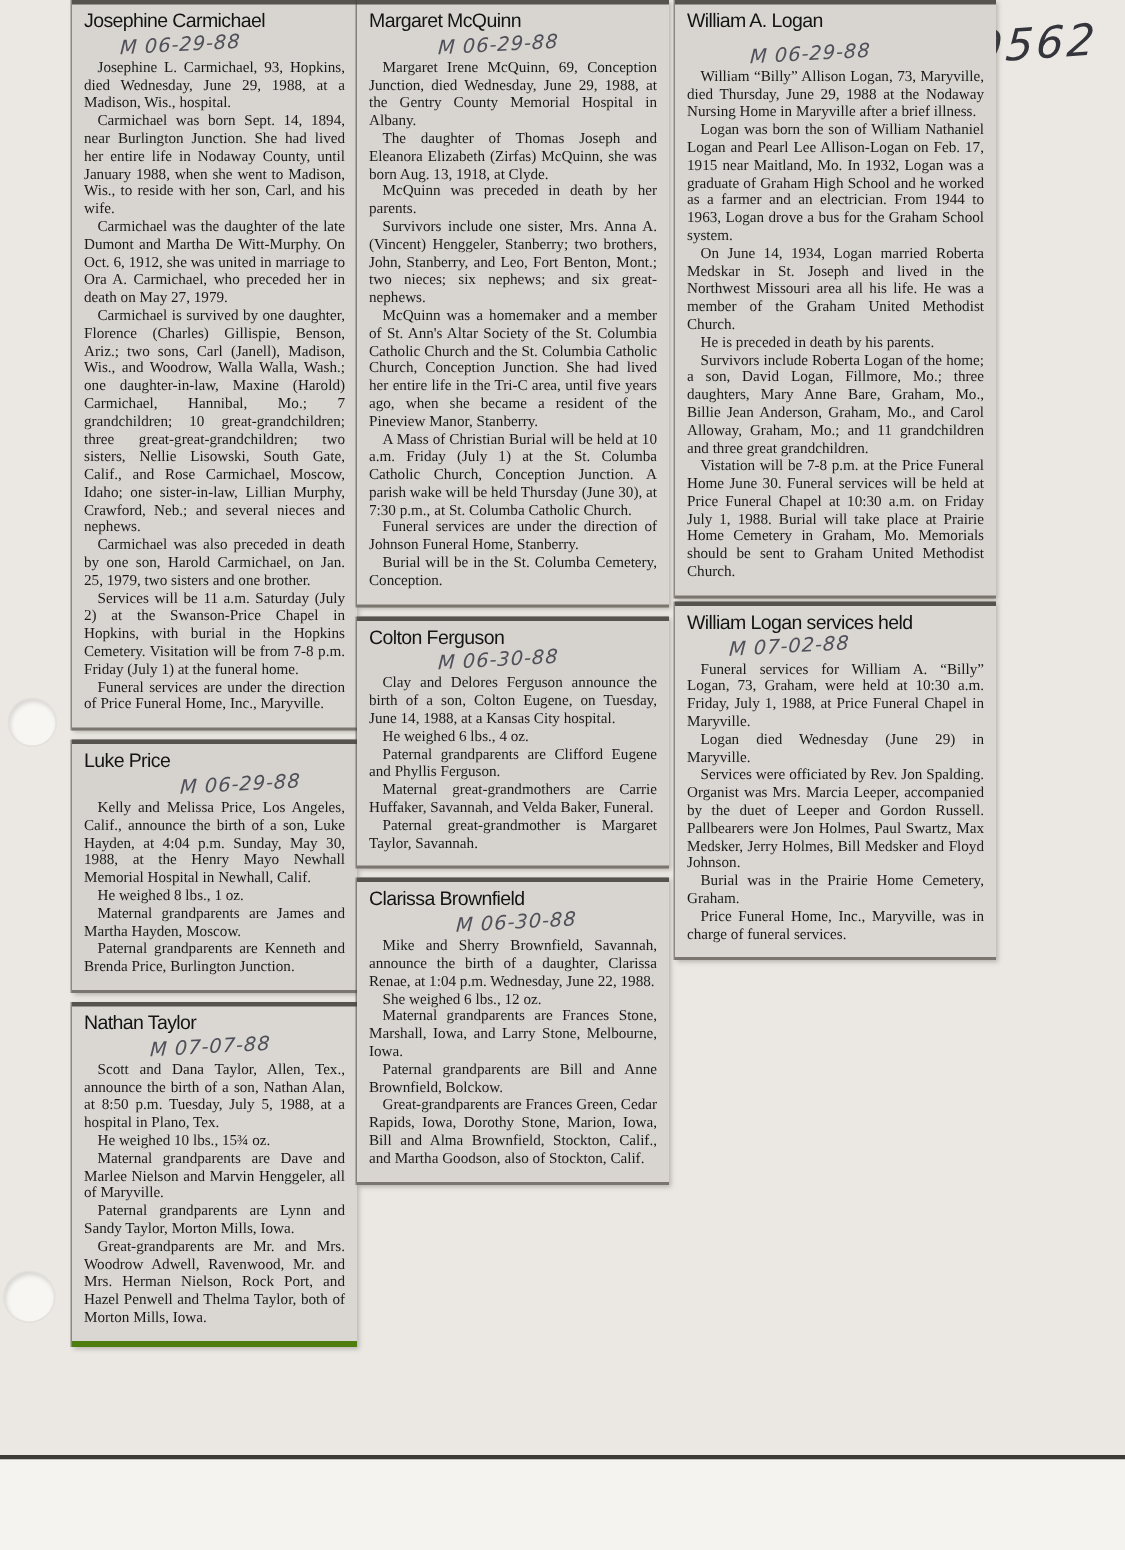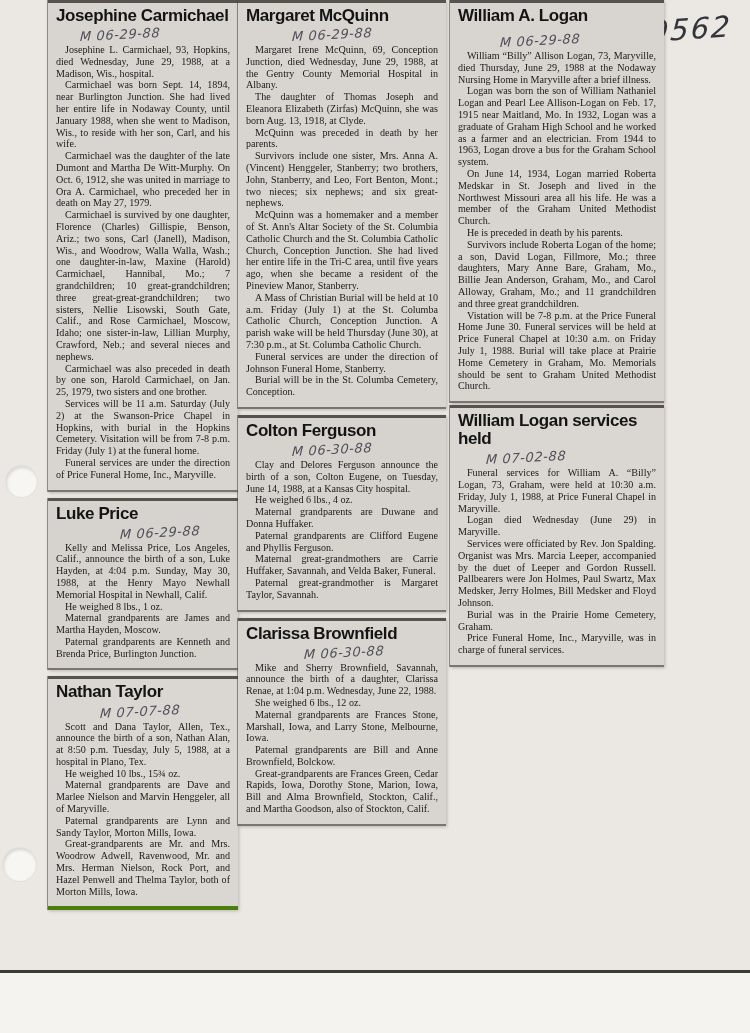--- a/index.html
+++ b/index.html
@@ -23,21 +23,21 @@
     box-shadow:-1px 0 0 rgba(70,66,60,.55), 1px 1px 3px rgba(90,86,80,.35);
   }
   .clip + .clip{margin-top:6px;}
   .clip.bg-a{background:#d8d5d0;}
   .clip.bg-b{background:#d6d3ce;}
   .clip.bg-c{background:#dad7d2;}
   .clip.heavy-bottom{border-bottom:4px solid #4d7c0f;}
   .col3 .clip + .clip{margin-top:2px;}
   .headline{
     font-family:"Liberation Sans", sans-serif;
-    font-weight:bold;font-size:17px;letter-spacing:-0.4px;
+    font-weight:normal;font-size:13px;letter-spacing:-0.4px;
     margin:1px 0 0 0;color:#141414;line-height:1.06;
   }
   .hand-date{
     font-family:"DejaVu Sans", sans-serif;
     font-style:italic;font-size:13px;color:#50505a;
     transform:rotate(-3deg) skewX(-6deg);
     display:inline-block;letter-spacing:.6px;
     margin:0 0 2px 24px;
   }
   .d-price{margin-left:64px;margin-top:-4px;}
@@ -131,21 +131,20 @@
           <p>Funeral services are under the direction of Johnson Funeral Home, Stanberry.</p>
           <p>Burial will be in the St. Columba Cemetery, Conception.</p>
         </div>
     </article>
     <article class="clip bg-b">
       <h2 class="headline">Colton Ferguson</h2>
       <span class="hand-date d-ferguson">M 06-30-88</span>
       <div class="body">
           <p>Clay and Delores Ferguson announce the birth of a son, Colton Eugene, on Tuesday, June 14, 1988, at a Kansas City hospital.</p>
           <p>He weighed 6 lbs., 4 oz.</p>
-          <p>Maternal grandparents are Duwane and Donna Huffaker.</p>
           <p>Paternal grandparents are Clifford Eugene and Phyllis Ferguson.</p>
           <p>Maternal great-grandmothers are Carrie Huffaker, Savannah, and Velda Baker, Funeral.</p>
           <p>Paternal great-grandmother is Margaret Taylor, Savannah.</p>
         </div>
     </article>
     <article class="clip bg-a">
       <h2 class="headline">Clarissa Brownfield</h2>
       <span class="hand-date d-brownfield">M 06-30-88</span>
       <div class="body">
           <p>Mike and Sherry Brownfield, Savannah, announce the birth of a daughter, Clarissa Renae, at 1:04 p.m. Wednesday, June 22, 1988.</p>

